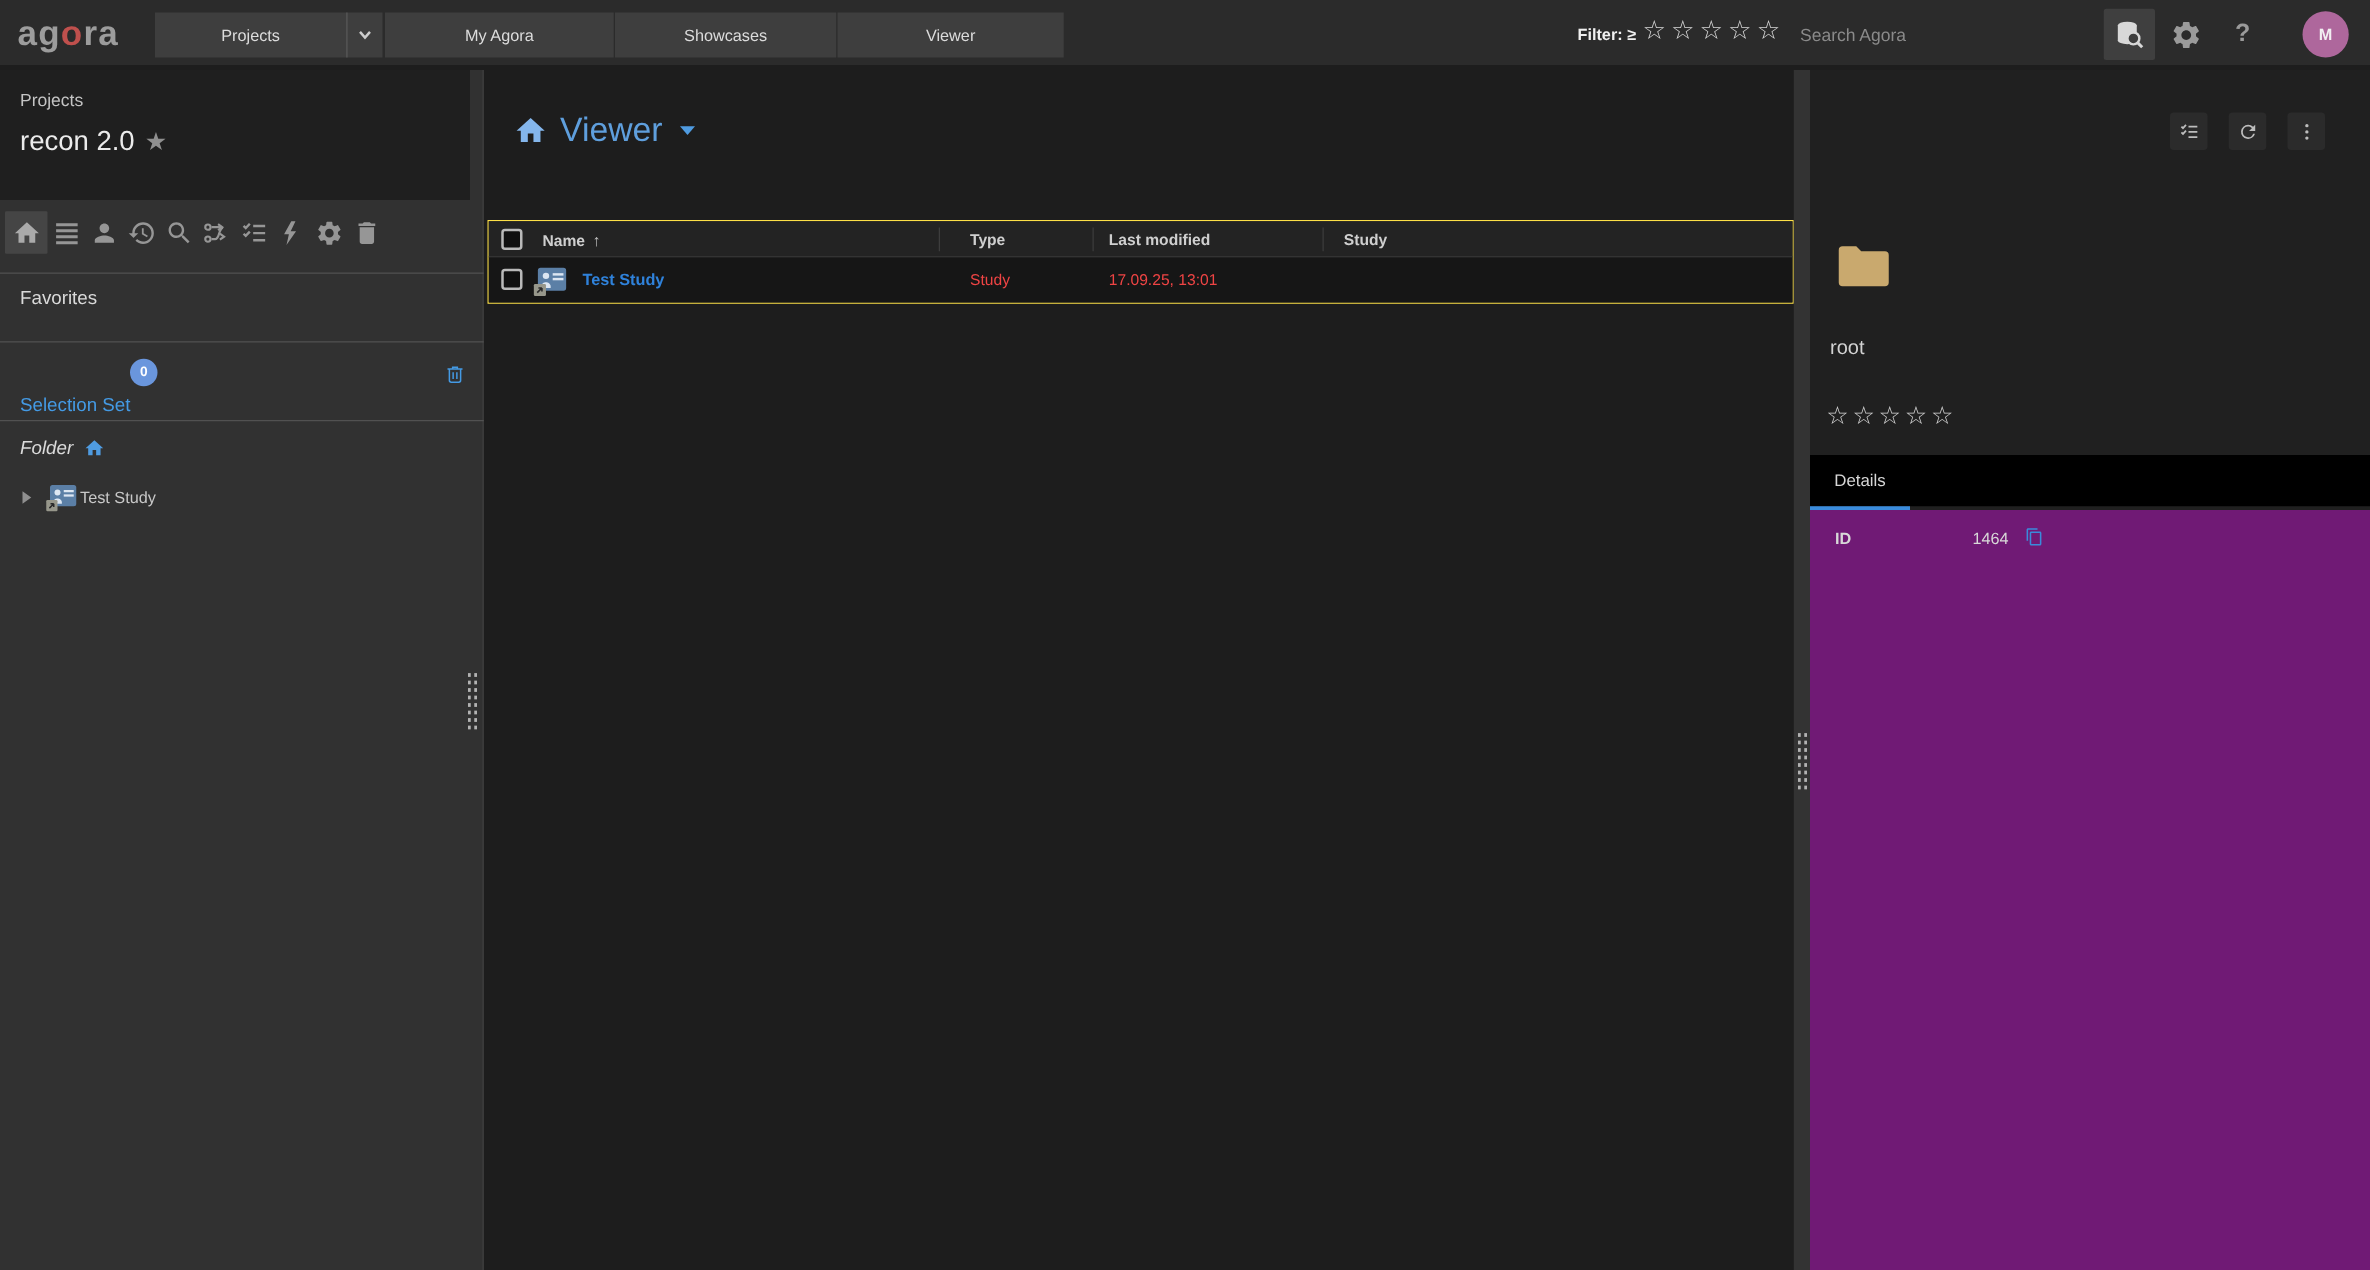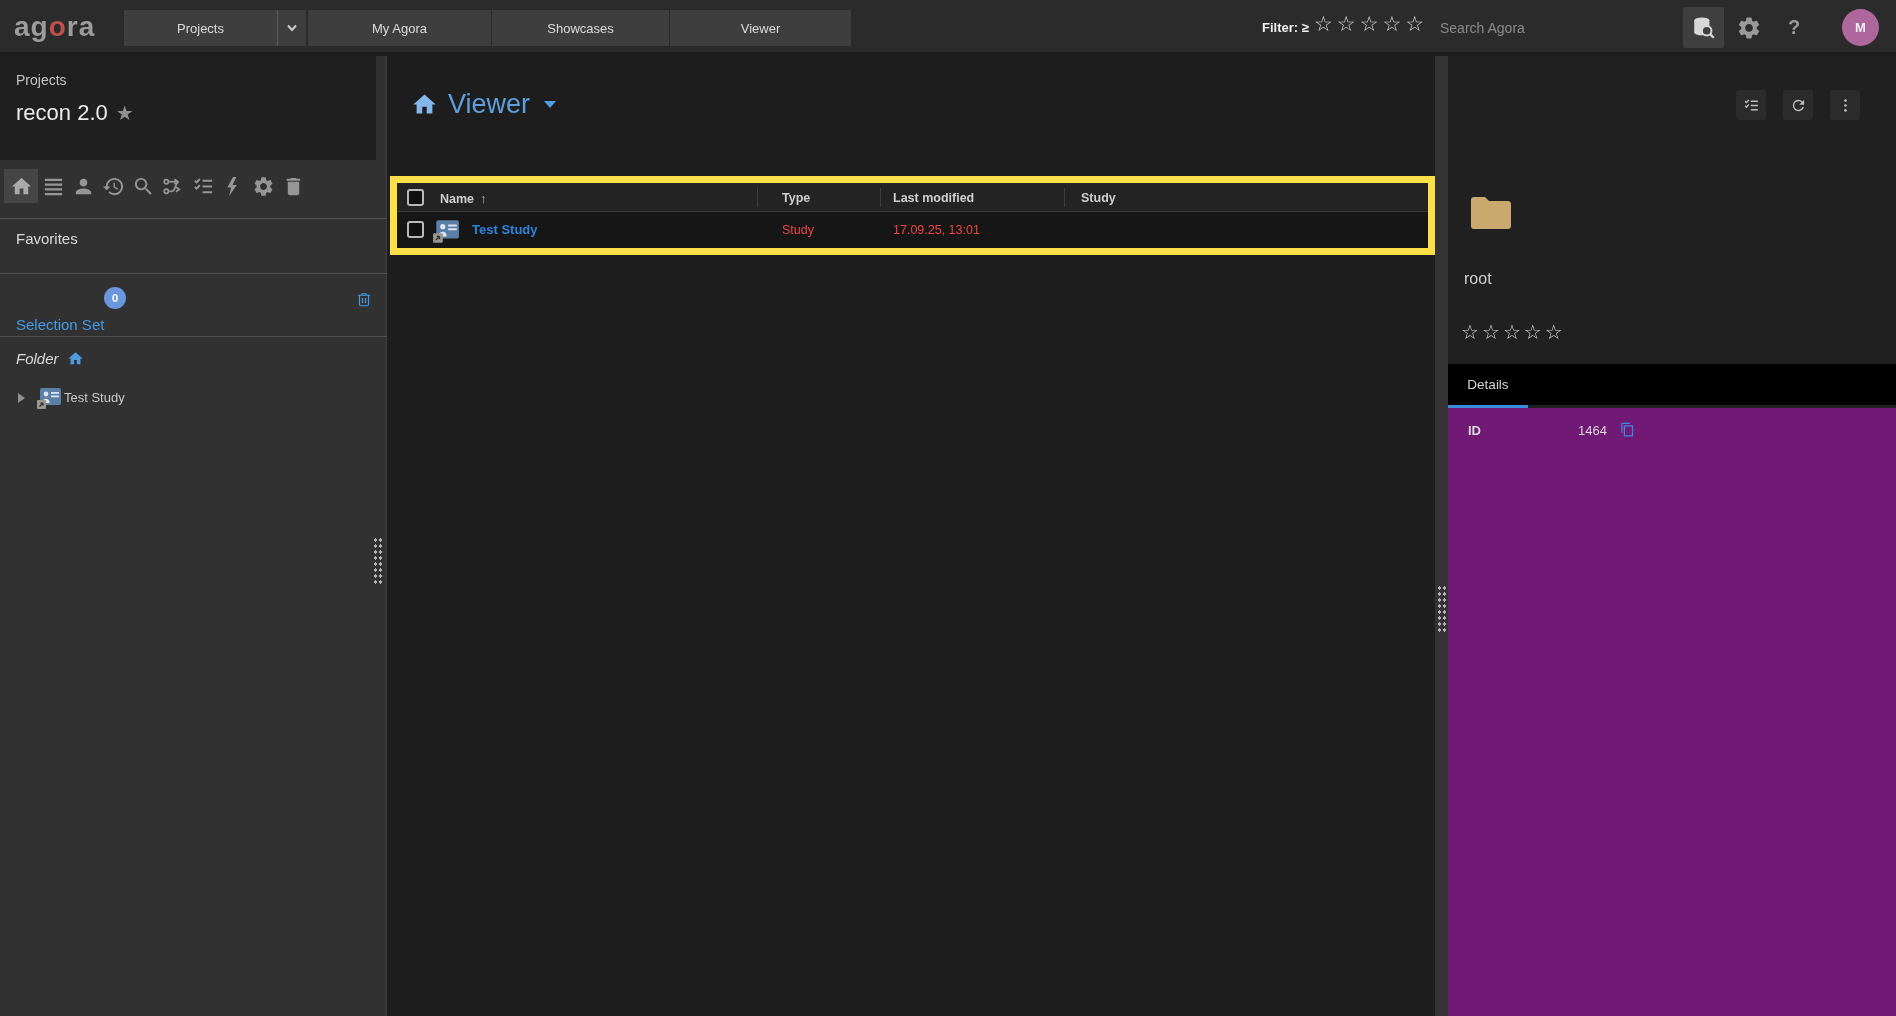--- a/index.html
+++ b/index.html
@@ -61,21 +61,21 @@
                background-size:5px 6px; background-position:1px 1px; cursor:col-resize; }
   #sidebar .drag-dots { position:absolute; right:3px; top:480px; }
 
   
   #main { position:absolute; left:388px; top:56px; width:1047px; bottom:0; background:#1d1d1d; }
   .files-head { position:absolute; left:23px; top:30px; height:36px; display:flex; align-items:center; gap:10px; cursor:pointer; }
   .files-home { width:27px; height:27px; color:#84b6ec; }
   .files-title { font-size:27px; color:#5f9fdd; }
   .files-caret { width:0; height:0; border-top:7px solid #4f9be0; border-left:6px solid transparent;
                  border-right:6px solid transparent; margin-left:4px; }
-  .ftable { position:absolute; left:2px; top:120px; width:1045px; border:7px solid #fde047; }
+  .ftable { position:absolute; left:2px; top:120px; width:1045px; border:1px solid #fde047; }
   .thead { position:relative; height:29px; background:#232323; border-bottom:1px solid #3a3a3a; }
   .trow  { position:relative; height:36px; background:#161616; }
   .cb { position:absolute; width:17px; height:17px; border:2px solid #b9b9b9; border-radius:3px;
         background:#101010; cursor:pointer; }
   .thead .cb { left:10px; top:6px; } .trow .cb { left:10px; top:9px; }
   .hcell { position:absolute; top:8px; font-size:12.5px; font-weight:700; color:#cfcfcf; }
   .hsep { position:absolute; top:5px; width:1px; height:19px; background:#3d3d3d; }
   .sort-arrow { font-weight:400; color:#bdbdbd; margin-left:6px; font-size:13px; }
   .row-icon { position:absolute; left:35px; top:6px; }
   .row-name { position:absolute; left:75px; top:10px; font-size:13px; font-weight:700; color:#2f82db; cursor:pointer; }

